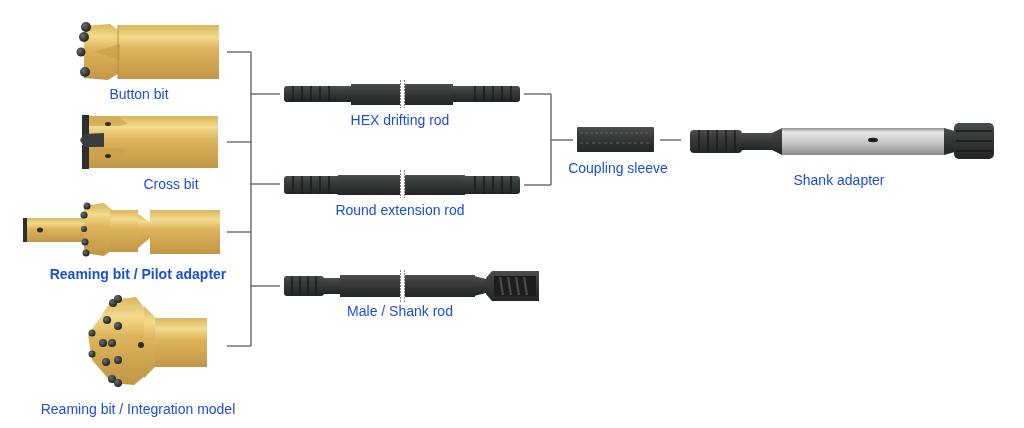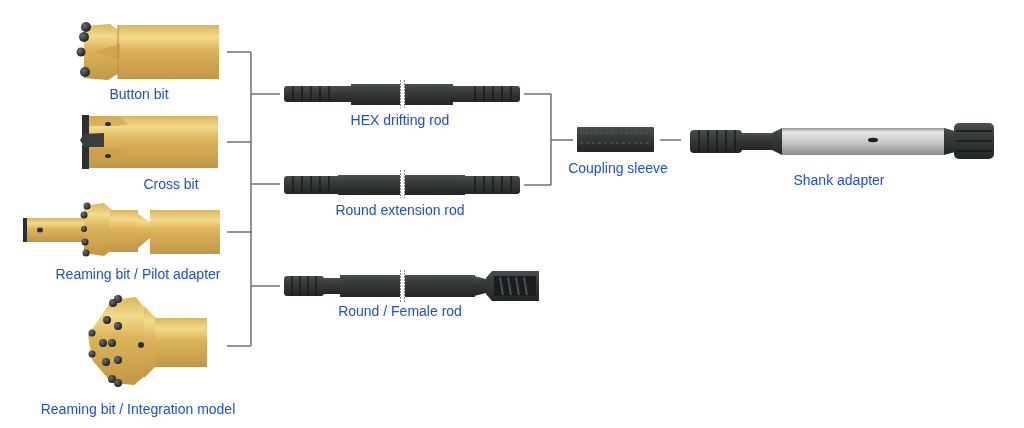--- a/index.html
+++ b/index.html
@@ -201,21 +201,21 @@
     <g stroke="#16181a" stroke-width="1.6">
       <line x1="956" y1="131" x2="992" y2="131"></line>
       <line x1="956" y1="141" x2="992" y2="141"></line>
       <line x1="956" y1="151" x2="992" y2="151"></line>
     </g>
   </g>
 </svg>
 
 <div class="label" style="left:139px; top:86px;">Button bit</div>
 <div class="label" style="left:138px; top:176px;margin-left:33px;">Cross bit</div>
-<div class="label" style="left:138px; top:266px;">Reaming bit / Pilot adapter</div>
+<div class="label" style="left:138px; top:266px;font-weight:bold;">Reaming bit / Pilot adapter</div>
 <div class="label" style="left:138px; top:401px;">Reaming bit / Integration model</div>
 
 <div class="label" style="left:400px; top:112px;">HEX drifting rod</div>
 <div class="label" style="left:400px; top:202px;">Round extension rod</div>
-<div class="label" style="left:400px; top:303px;">Round / Female rod</div>
+<div class="label" style="left:400px; top:303px;">Male / Shank rod</div>
 
 <div class="label" style="left:618px; top:160px;text-align:right;">Coupling sleeve</div>
 <div class="label" style="left:839px; top:172px;">Shank adapter</div>
 
 </body></html>

